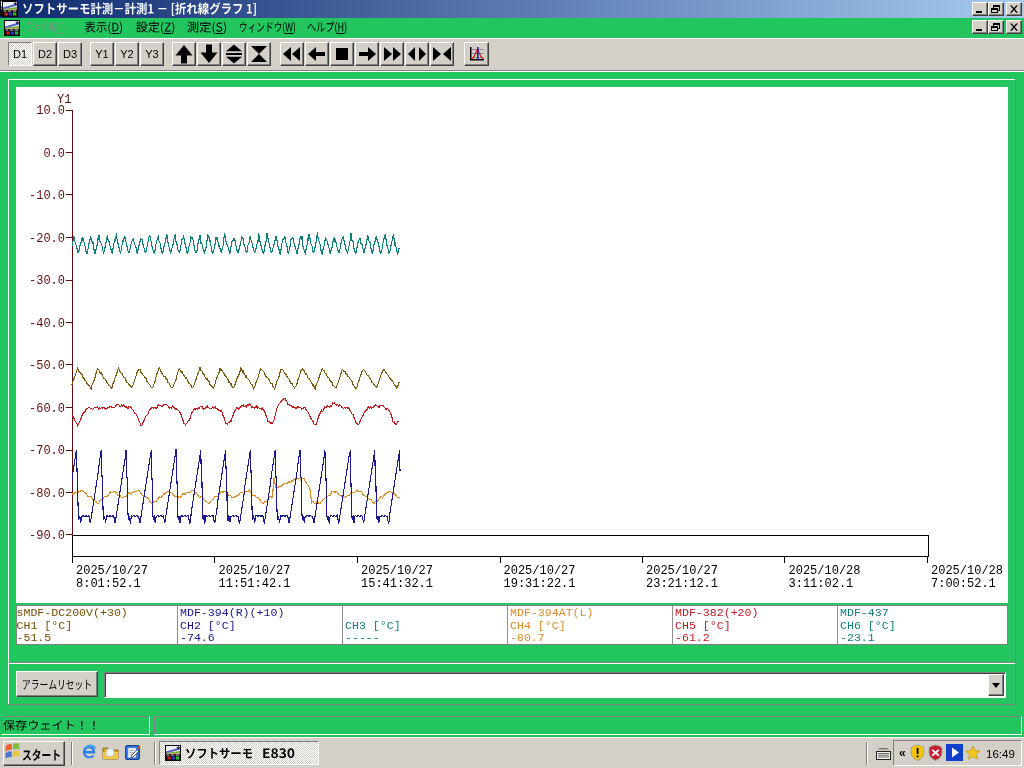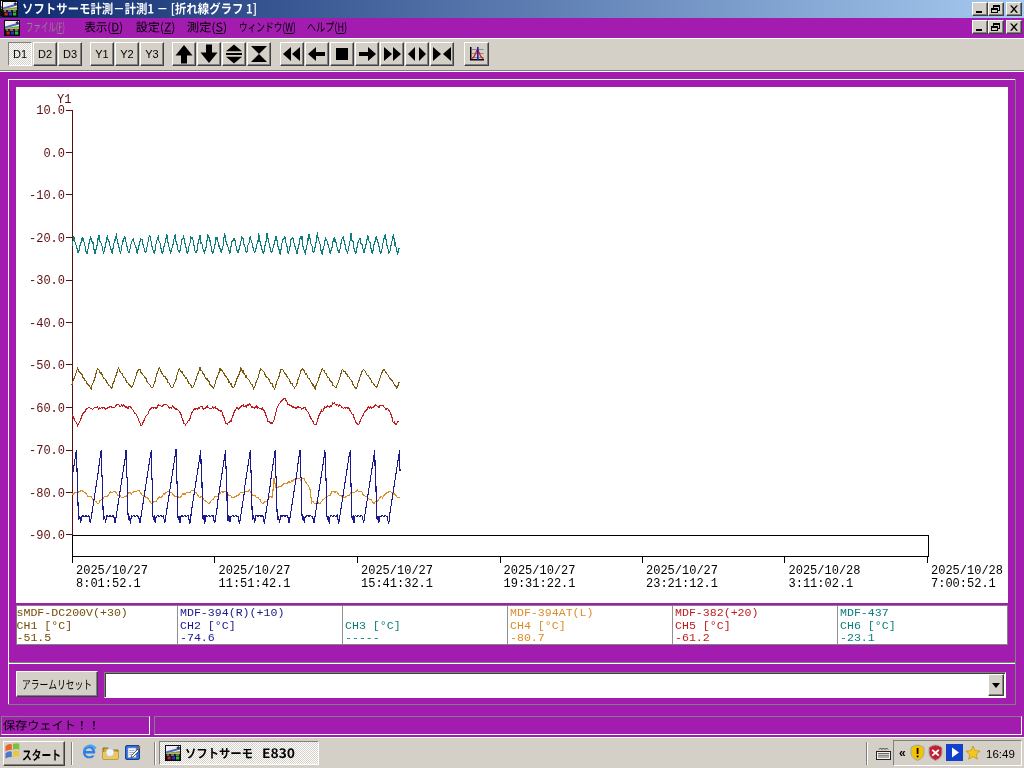--- a/index.html
+++ b/index.html
@@ -1,15 +1,15 @@
 <!DOCTYPE html>
 <html><head><meta charset="utf-8"><style>
 *{margin:0;padding:0;box-sizing:border-box}
 html,body{width:1024px;height:768px;overflow:hidden}
-#scr{position:relative;width:1024px;height:768px;background:#a21caf;font-family:"Liberation Sans",sans-serif}
+#scr{position:relative;width:1024px;height:768px;background:#22c55e;font-family:"Liberation Sans",sans-serif}
 .abs{position:absolute}
 .raised{background:#d4d0c8;border-top:1px solid #fff;border-left:1px solid #fff;border-right:1px solid #404040;border-bottom:1px solid #404040;box-shadow:inset -1px -1px 0 #808080}
 .sunk{border-top:1px solid #808080;border-left:1px solid #808080;border-right:1px solid #fff;border-bottom:1px solid #fff}
 .pressed{border:1px solid;border-color:#808080 #fff #fff #808080;background:repeating-conic-gradient(#fff 0% 25%,#d4d0c8 25% 50%) 0 0/2px 2px}
 .tbtn{position:absolute;top:42px;height:24px;width:24px}
 svg{position:absolute;left:0;top:0}
 </style></head>
 <body>
 <div id="scr">
 <div class="abs" style="left:0;top:0;width:1024px;height:18px;background:linear-gradient(90deg,#0e2a6e,#a6caf0)"></div>

